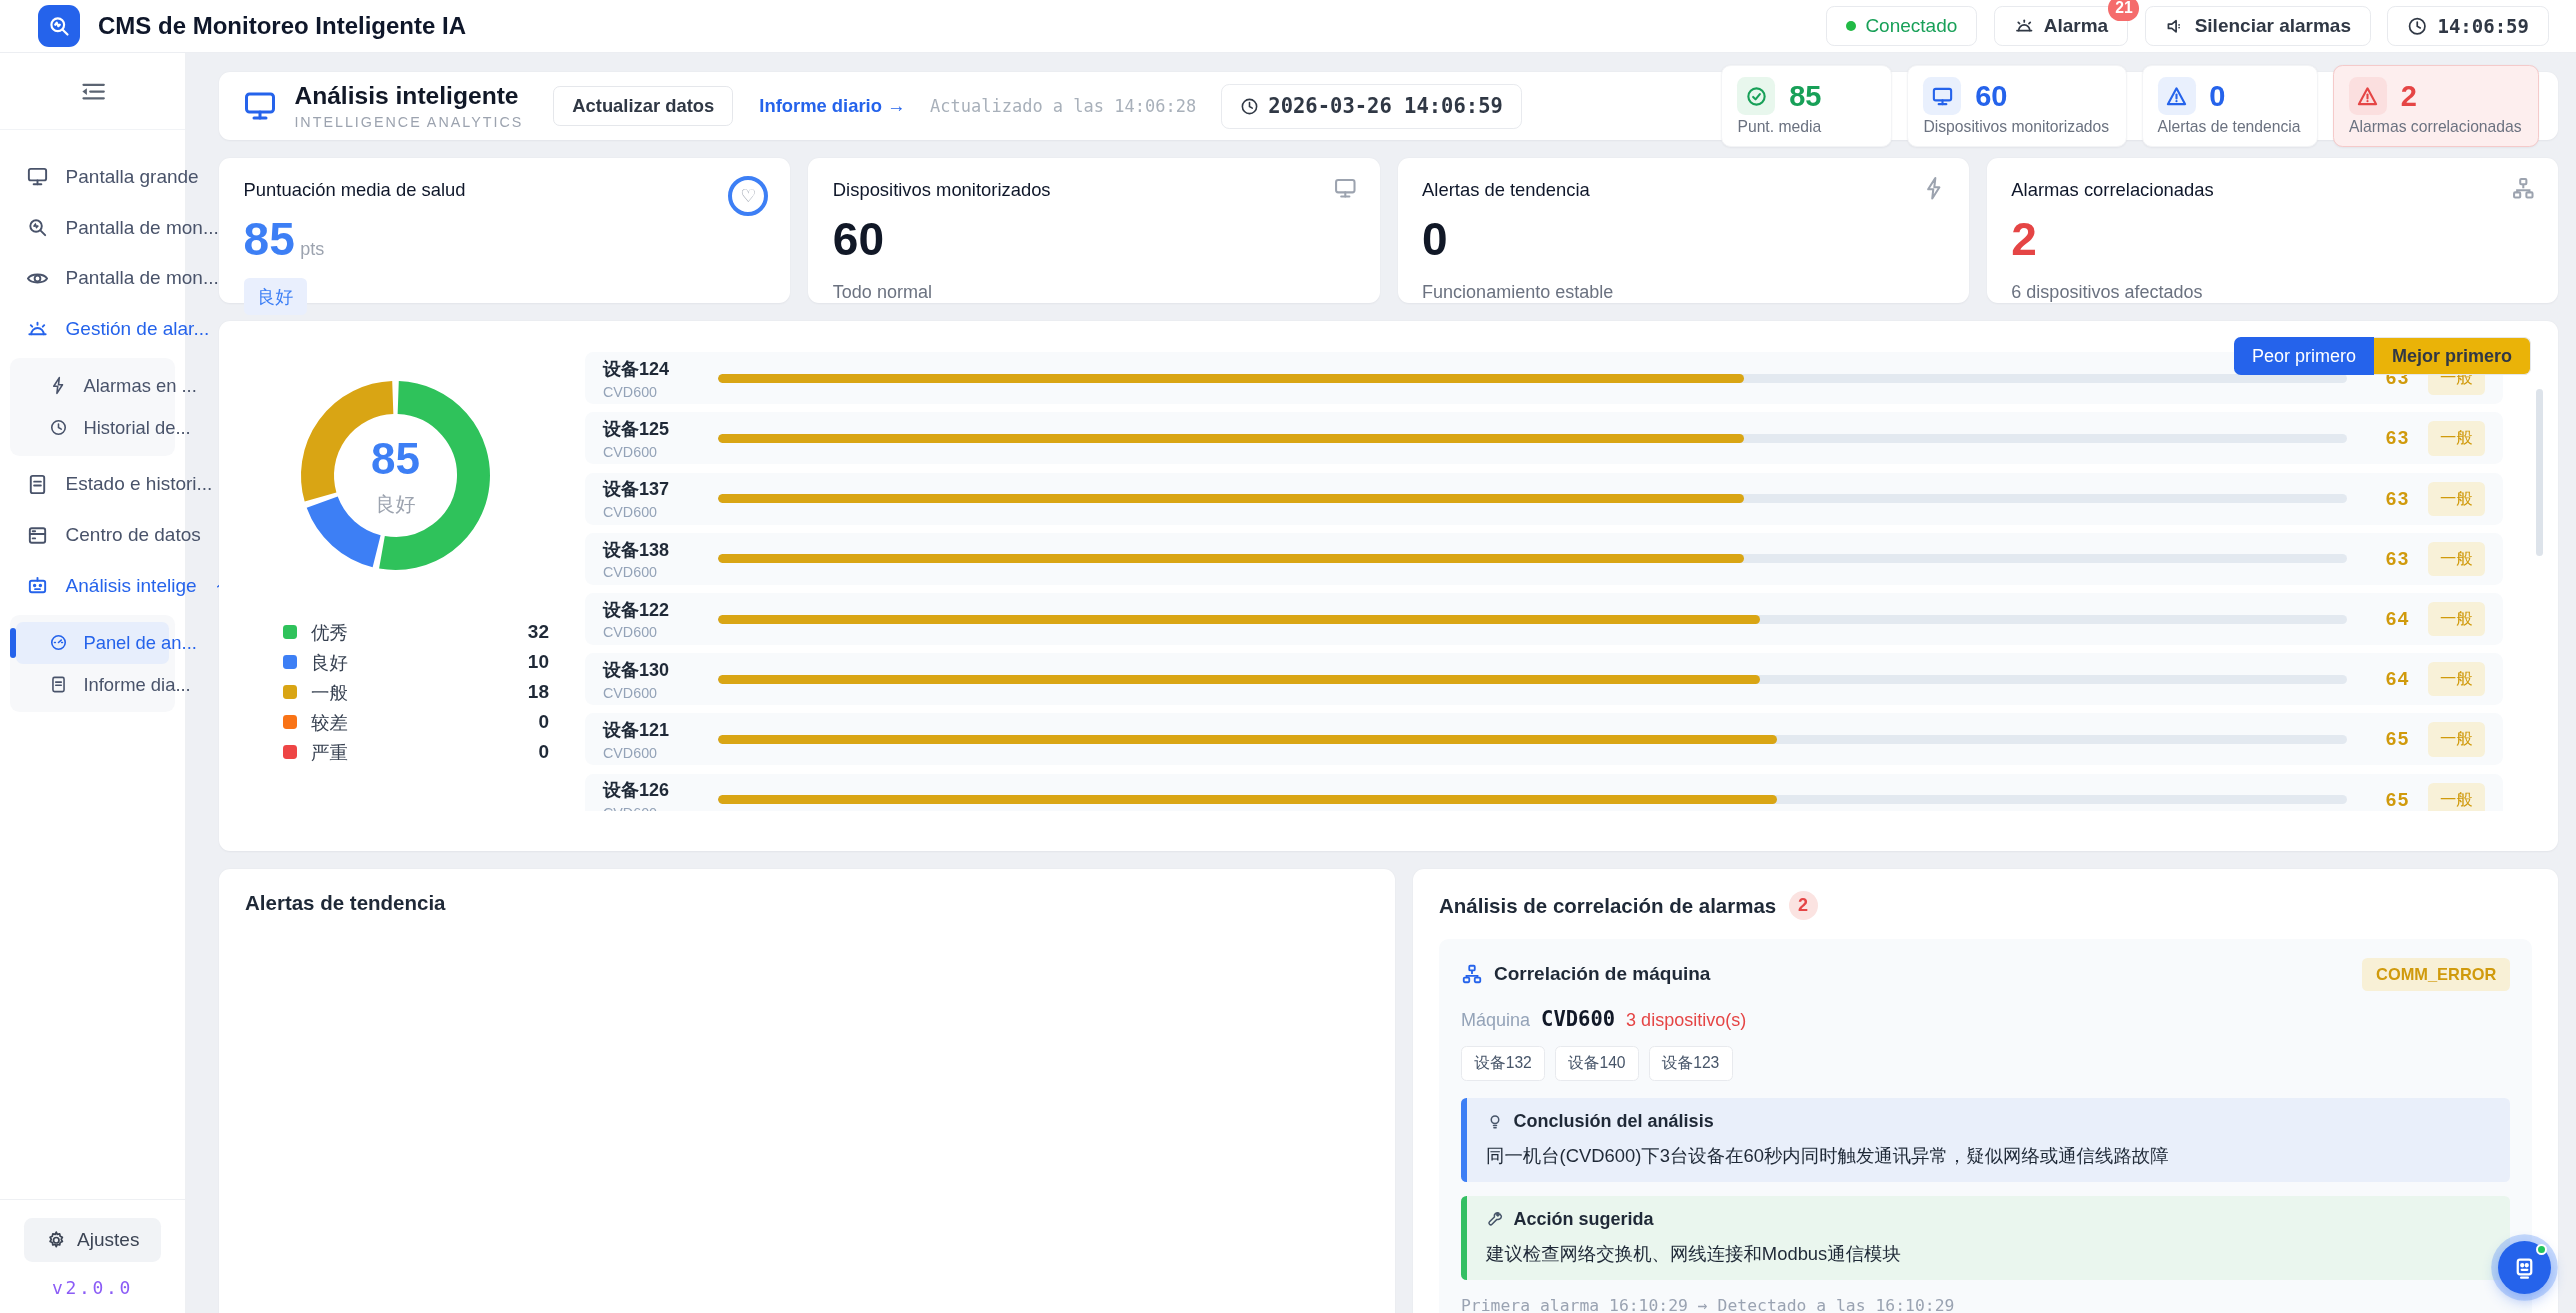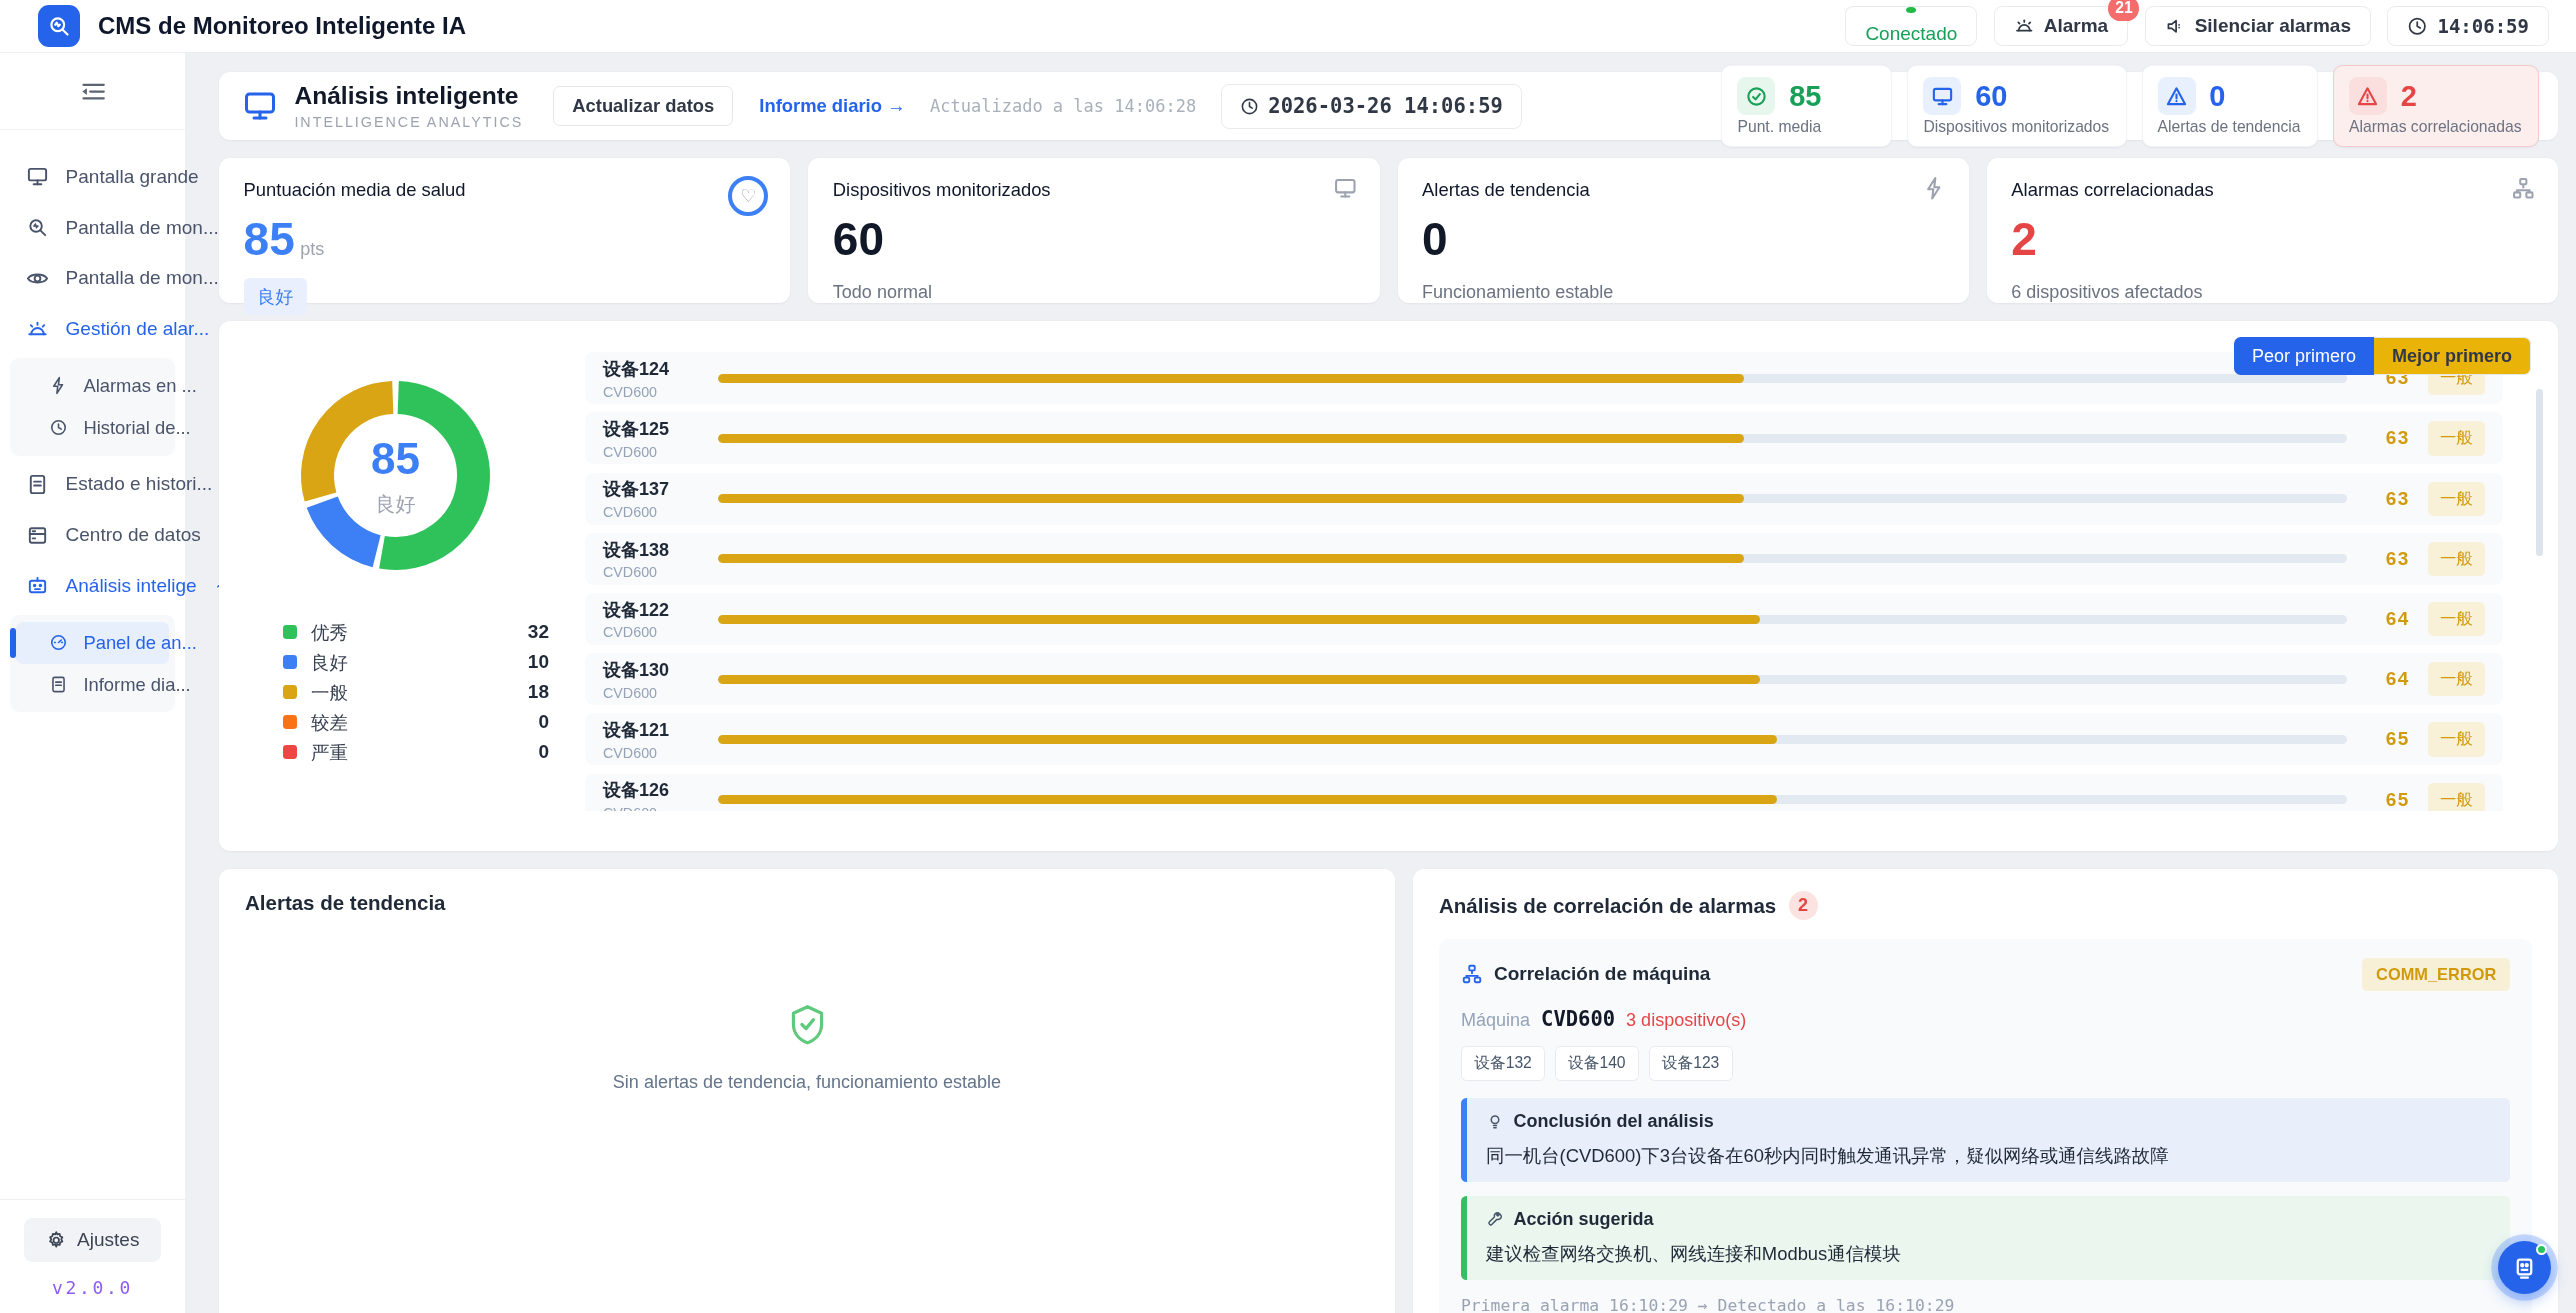--- a/index.html
+++ b/index.html
@@ -6,21 +6,21 @@
   html,body { width:2576px; height:1314px; overflow:hidden; }
   body { font-family:"Liberation Sans", sans-serif; background:#eef0f4; color:#1f2937; }
   .mono { font-family:"DejaVu Sans Mono", monospace; }
 
   
   .topbar { height:53px; background:#fff; border-bottom:1.4px solid #eceef2; display:flex; align-items:center; padding:0 27px 0 38px; position:relative; z-index:5; }
   .logo { width:42px; height:42px; border-radius:11px; background:#2563eb; display:flex; align-items:center; justify-content:center; }
   .app-title { margin-left:18px; font-size:24px; font-weight:bold; color:#0f172a; }
   .topbar-right { margin-left:auto; display:flex; align-items:center; gap:16.4px; }
   .pill { height:40px; border:1.4px solid #e8eaee; border-radius:8.2px; background:#fff; display:flex; align-items:center; gap:9.6px; padding:0 19px; font-size:19px; font-weight:600; color:#303845; position:relative; cursor:pointer; }
-  .pill.status { color:#18a058; font-weight:500;flex-direction:column; }
+  .pill.status { color:#18a058; font-weight:500; }
   .dot-green { width:10.2px; height:10.2px; border-radius:50%; background:#21ba45; }
   .alarm-badge { position:absolute; top:-11px; right:-12.3px; min-width:31px; height:24.6px; border-radius:12.3px; background:#f56c6c; color:#fff; font-size:15.7px; font-weight:bold; display:flex; align-items:center; justify-content:center; padding:0 6.8px; }
 
   
   .layout { display:flex; height:1260px; }
 
   
   .sidebar { width:186px; background:#fff; border-right:1.4px solid #eef0f3; display:flex; flex-direction:column; position:relative; }
   .collapse-row { height:77px; display:flex; align-items:center; justify-content:center; border-bottom:1.4px solid #f1f3f6; cursor:pointer; }
   .menu { padding:18px 0 0 0; flex:1; }
@@ -603,29 +603,20 @@
             <div class="dev-badge">一般</div>
           </div>
         </div>
       </div>
       <div class="list-scrollbar"></div>
     </div>
 
     <div class="bottom-row">
       <div class="panel trend-panel">
         <div class="panel-title">Alertas de tendencia</div>
-        <div class="trend-empty">
-          <span>
-            <svg width="45" height="45" viewBox="0 0 24 24" fill="none" stroke="#5fc97e" stroke-width="1.7" stroke-linecap="round" stroke-linejoin="round">
-                <path d="M12 2.5 L19.5 6 V12 C19.5 16.8 16.2 20.2 12 21.8 C7.8 20.2 4.5 16.8 4.5 12 V6 Z"></path>
-                <path d="M9 12 l2.2 2.2 4-4.8"></path>
-              </svg>
-          </span>
-          <div class="trend-text">Sin alertas de tendencia, funcionamiento estable</div>
-        </div>
       </div>
 
       <div class="panel corr-panel">
         <div class="corr-head">
           <span class="panel-title">Análisis de correlación de alarmas</span>
           <span class="count-badge">2</span>
         </div>
 
         <div class="corr-item">
           <div class="ci-head">

